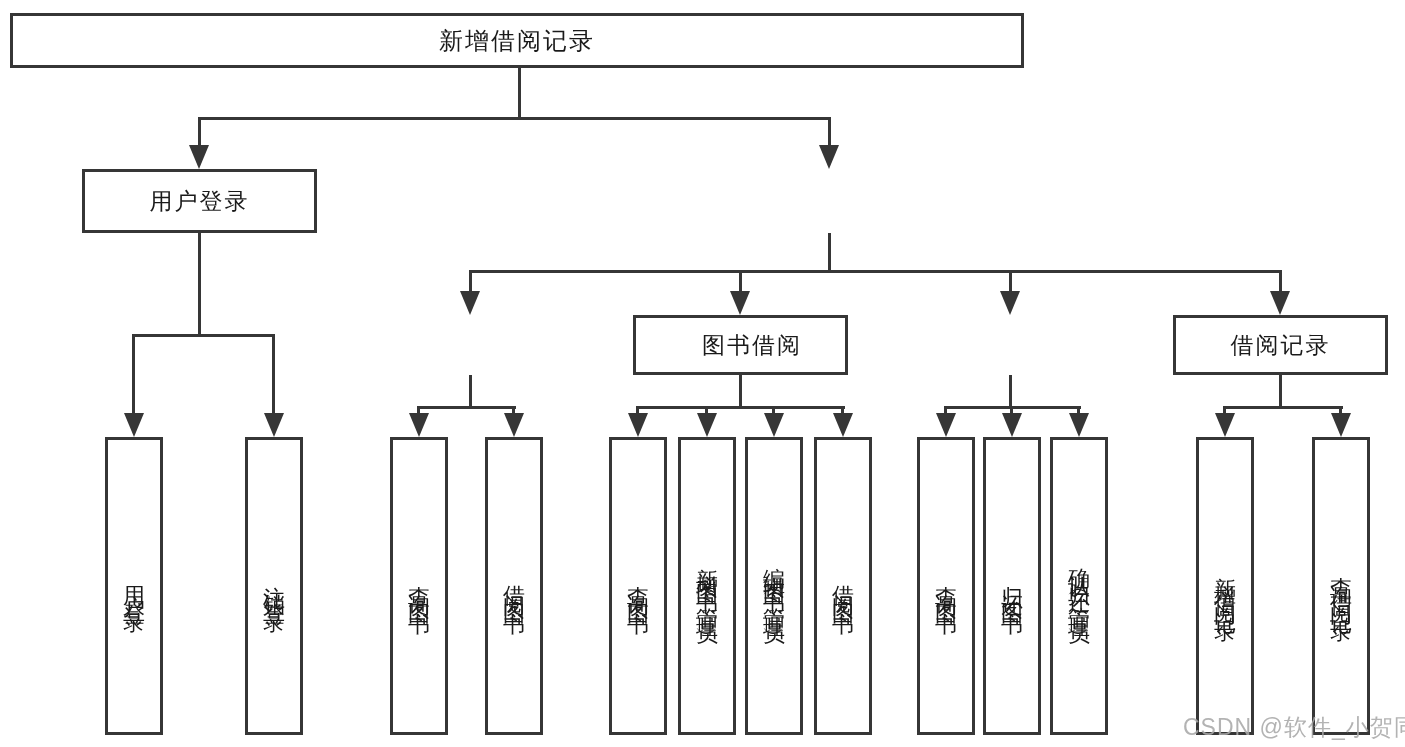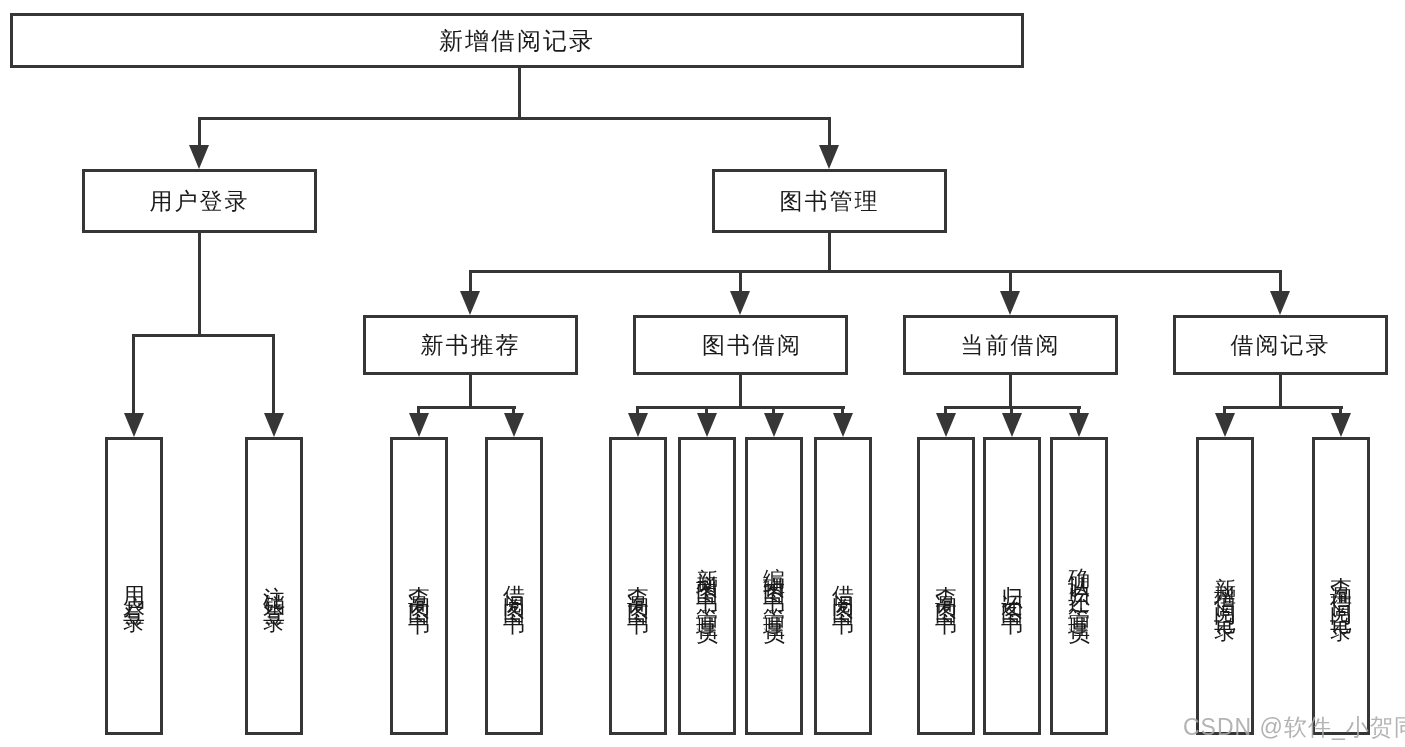--- a/index.html
+++ b/index.html
@@ -43,50 +43,41 @@
   <div class="ln" style="left:518px;top:68px;width:3px;height:52px;"></div>
   <div class="ln" style="left:198px;top:117px;width:633px;height:3px;"></div>
   <div class="ln" style="left:198px;top:117px;width:3px;height:34px;"></div>
   <div class="ln" style="left:828px;top:117px;width:3px;height:34px;"></div>
   <div class="ar" style="left:189px;top:145px;"></div>
   <div class="ar" style="left:819px;top:145px;"></div>
 
   <div class="node hnode" style="left:82px;top:169px;width:235px;height:64px;">
     <span>用户登录</span>
   </div>
-  <div class="node hnode" style="left:712px;top:169px;width:235px;height:64px;">
-    <span>图书管理</span>
-  </div>
 
   <div class="ln" style="left:198px;top:233px;width:3px;height:101px;"></div>
   <div class="ln" style="left:132px;top:334px;width:143px;height:3px;"></div>
   <div class="ln" style="left:132px;top:334px;width:3px;height:82px;"></div>
   <div class="ln" style="left:272px;top:334px;width:3px;height:82px;"></div>
   <div class="ar" style="left:124px;top:413px;"></div>
   <div class="ar" style="left:264px;top:413px;"></div>
 
   <div class="ln" style="left:828px;top:233px;width:3px;height:40px;"></div>
   <div class="ln" style="left:469px;top:270px;width:813px;height:3px;"></div>
   <div class="ln" style="left:469px;top:270px;width:3px;height:25px;"></div>
   <div class="ln" style="left:739px;top:270px;width:3px;height:25px;"></div>
   <div class="ln" style="left:1009px;top:270px;width:3px;height:25px;"></div>
   <div class="ln" style="left:1279px;top:270px;width:3px;height:25px;"></div>
   <div class="ar" style="left:460px;top:291px;"></div>
   <div class="ar" style="left:730px;top:291px;"></div>
   <div class="ar" style="left:1000px;top:291px;"></div>
   <div class="ar" style="left:1270px;top:291px;"></div>
 
-  <div class="node hnode" style="left:363px;top:315px;width:215px;height:60px;">
-    <span>新书推荐</span>
-  </div>
   <div class="node hnode" style="left:633px;top:315px;width:215px;height:60px;padding-left:23px;">
     <span>图书借阅</span>
-  </div>
-  <div class="node hnode" style="left:903px;top:315px;width:215px;height:60px;">
-    <span>当前借阅</span>
   </div>
   <div class="node hnode" style="left:1173px;top:315px;width:215px;height:60px;">
     <span>借阅记录</span>
   </div>
 
   <div class="ln" style="left:469px;top:375px;width:3px;height:33px;"></div>
   <div class="ln" style="left:417px;top:406px;width:99px;height:3px;"></div>
   <div class="ln" style="left:417px;top:406px;width:3px;height:10px;"></div>
   <div class="ln" style="left:512px;top:406px;width:3px;height:10px;"></div>
   <div class="ar" style="left:409px;top:413px;"></div>

